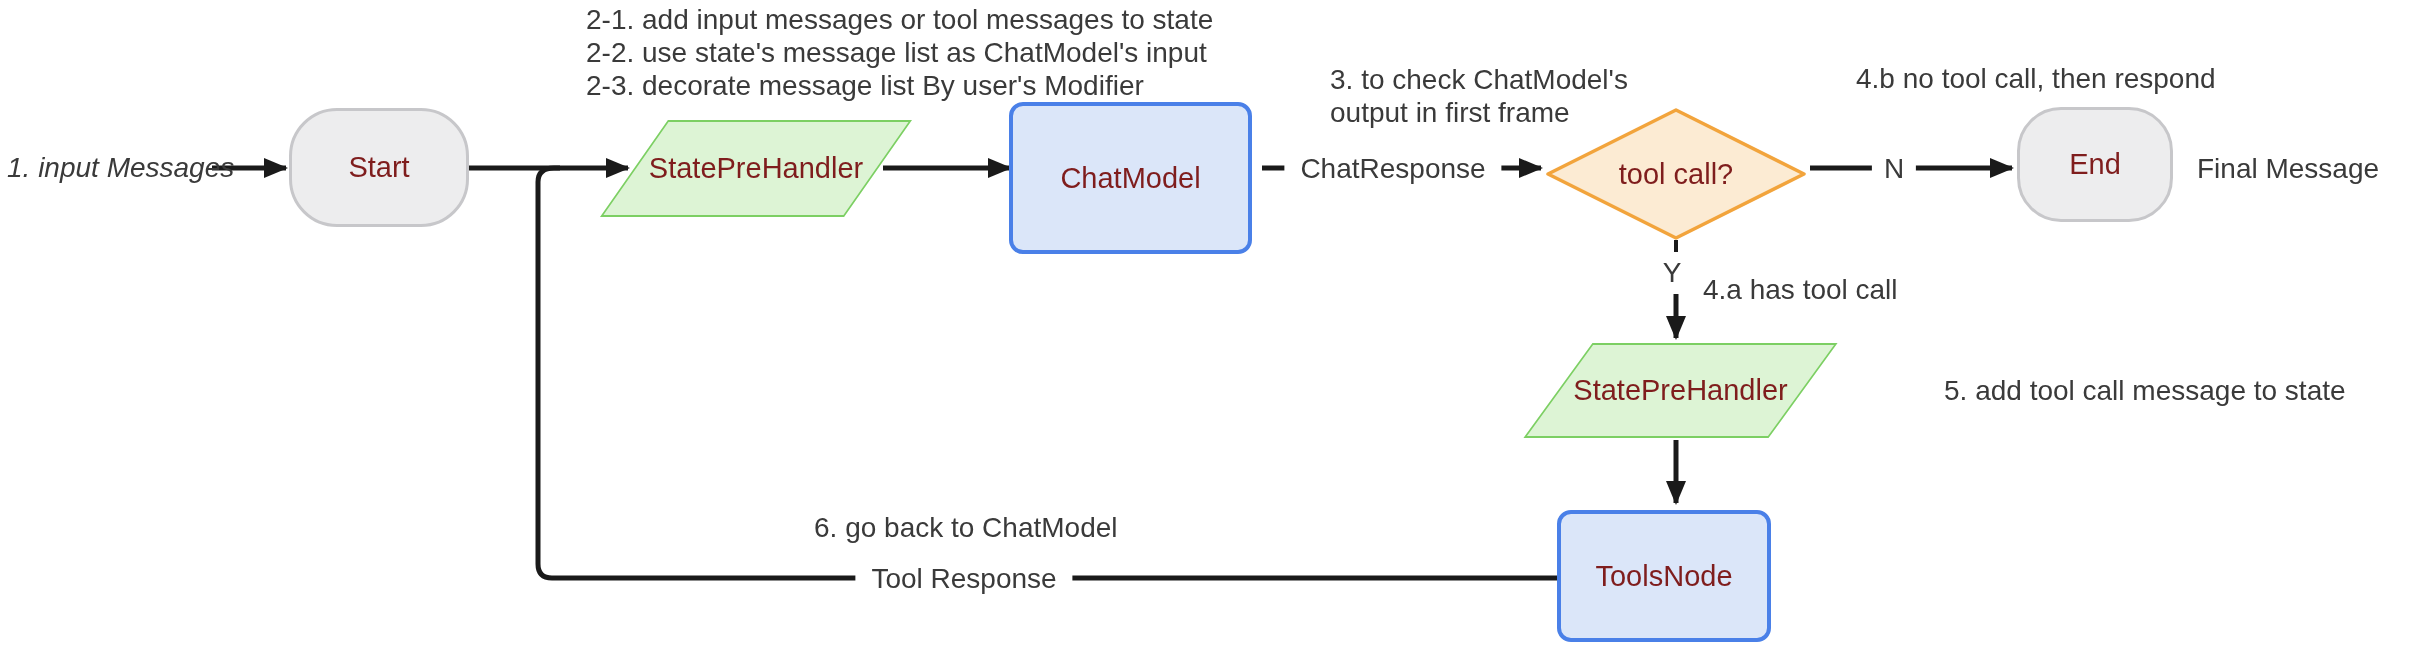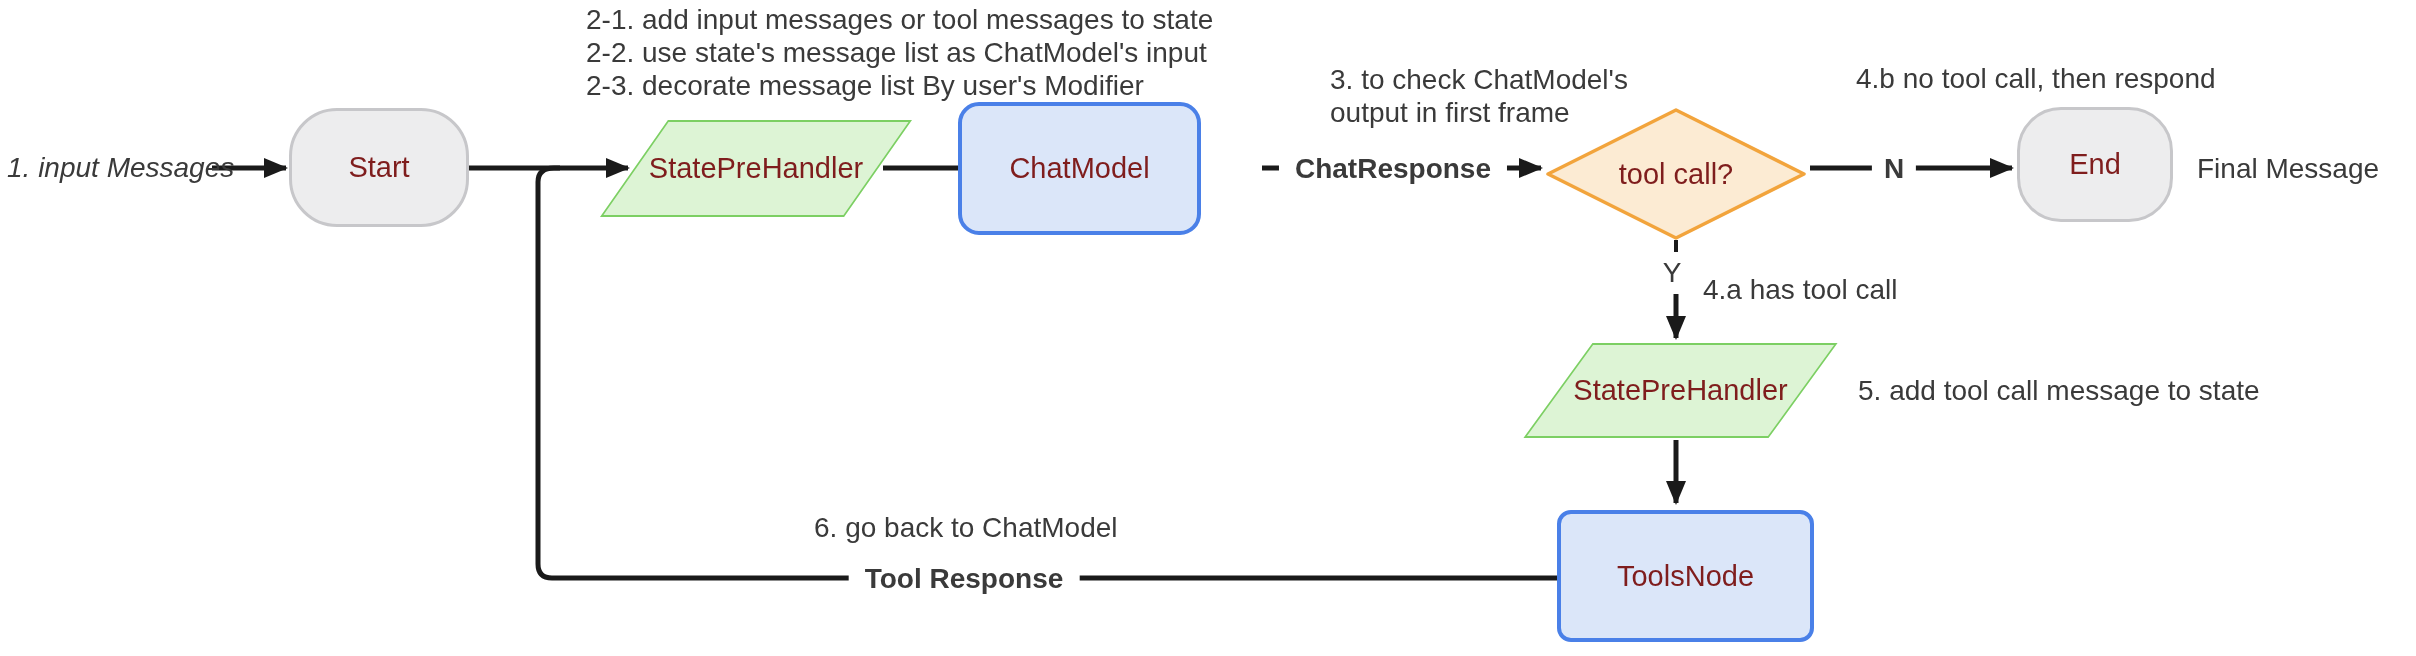--- a/index.html
+++ b/index.html
@@ -13,49 +13,49 @@
   .edge.thin{stroke-width:4;}
 
   .node{position:absolute;display:flex;align-items:center;justify-content:center;box-sizing:border-box;}
   .node .lbl{position:relative;z-index:2;font-size:29px;color:#7f1d1d;white-space:nowrap;}
 
   .stadium{background:var(--terminal-fill,#ededee);border:3px solid var(--terminal-border,#c7c7ca);border-radius:48px;}
   #start{left:289px;top:108px;width:180px;height:119px;}
   #end{left:2017px;top:107px;width:156px;height:115px;border-radius:44px;}
 
   .proc{background:var(--process-fill,#dbe6f9);border:4px solid var(--process-border,#4a80e8);border-radius:14px;}
-  #chat-model{left:958px;top:102px;width:243px;height:133px;border-radius:21px;}
-  #tools-node{left:1557px;top:510px;width:257px;height:132px;}
+  #chat-model{left:1009px;top:102px;width:243px;height:152px;}
+  #tools-node{left:1557px;top:510px;width:214px;height:132px;}
 
   .para{background:transparent;}
   .para .skewbg{position:absolute;left:0;top:0;right:0;bottom:0;background:var(--handler-fill,#ddf4d5);
     border:2.5px solid var(--handler-border,#7ccf63);box-sizing:border-box;z-index:1;}
   #sph1{left:634px;top:120px;width:244px;height:97px;}
   #sph1 .skewbg{transform:skewX(-35deg);}
   #sph2{left:1558px;top:343px;width:245px;height:95px;}
   #sph2 .skewbg{transform:skewX(-36deg);}
 
   #diamond{left:1545px;top:108px;width:262px;height:132px;}
   #diamond svg{position:absolute;left:0;top:0;z-index:1;}
 
   .txt{position:absolute;font-size:28px;line-height:33px;white-space:nowrap;}
-  .edge-label{background:#ffffff;z-index:3;font-weight:bold;}
+  .edge-label{background:#ffffff;z-index:3;}
   .center-origin{transform:translate(-50%,-50%);}
 
   #lbl-input{left:7px;top:151px;font-style:italic;}
   #ann2{left:570px;top:3px;margin-left:16px;}
   #ann3{left:1330px;top:63px;width:280px;}
   #lbl-chatresponse{left:1393px;top:168px;padding:2px 16px;}
   #ann4b{left:1856px;top:62px;}
   #ann4b .l2{padding-left:12px;}
   #lbl-n{left:1894px;top:168px;padding:2px 12px;}
   #lbl-final{left:2197px;top:152px;}
   #lbl-y{left:1672px;top:272px;}
   #ann4a{left:1703px;top:273px;}
-  #ann5{left:1858px;top:374px;}
+  #ann5{left:1944px;top:374px;}
   #ann6{left:814px;top:511px;}
   #lbl-toolresponse{left:964px;top:578px;padding:2px 16px;}
 </style>
 </head>
 <body>
 
 <div class="canvas">
 
   <svg class="edges" viewBox="0 0 2416 656">
     <defs>

